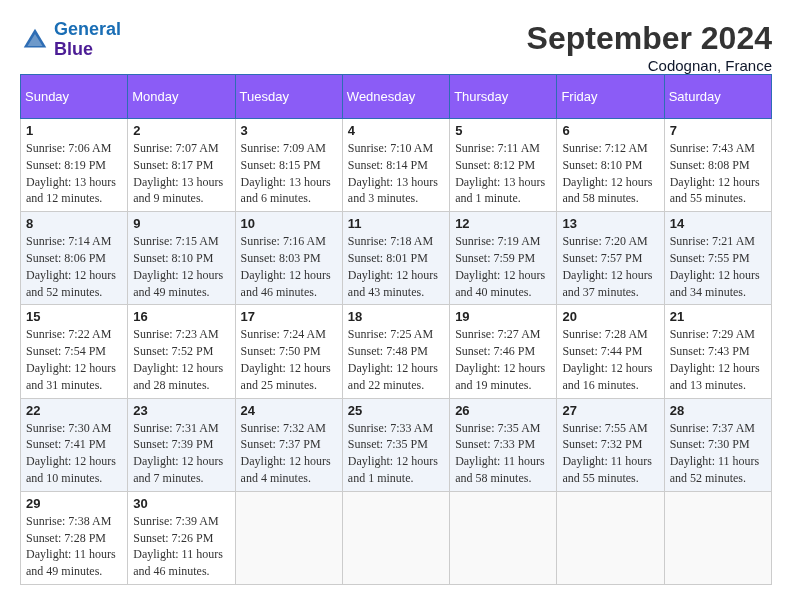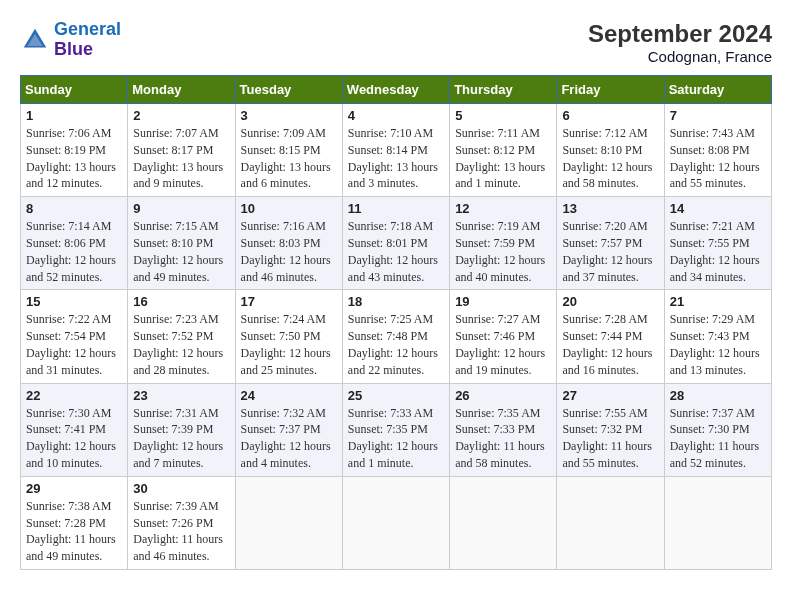--- a/index.html
+++ b/index.html
@@ -7,21 +7,20 @@
       font-family: Arial, sans-serif;
       background: #fff;
       width: 792px;
       min-height: 612px;
       padding: 20px;
     }
     .header {
       display: flex;
       justify-content: space-between;
       align-items: flex-start;
-      margin-bottom: 10px;
     }
     .logo {
       display: flex;
       align-items: center;
       gap: 4px;
     }
     .logo-text {
       font-size: 18px;
       font-weight: bold;
       color: #333;
@@ -31,40 +30,40 @@
       color: #1a6eb5;
     }
     .logo-icon {
       width: 30px;
       height: 30px;
     }
     .title-block {
       text-align: right;
     }
     .month-title {
-      font-size: 24px;
+      font-size: 32px;
       font-weight: bold;
       color: #333;
     }
     .location {
       font-size: 15px;
       color: #0f172a;
     }
     table {
       width: 100%;
       border-collapse: collapse;
       font-size: 11px;
     }
     thead tr th {
-      background-color: #4d7c0f;
+      background-color: #8b5cf6;
       color: #fff;
-      padding: 6px 4px;
+      padding: 14px 4px;
       text-align: left;
       font-size: 13px;
-      font-weight: bold;
+      font-weight: normal;
       border: 1px solid #2e6db4;
     }
     tbody tr td {
       vertical-align: top;
       border: 1px solid #ccc;
       padding: 4px 5px;
       width: 14.28%;
       height: 80px;
       background: #fff;
     }

